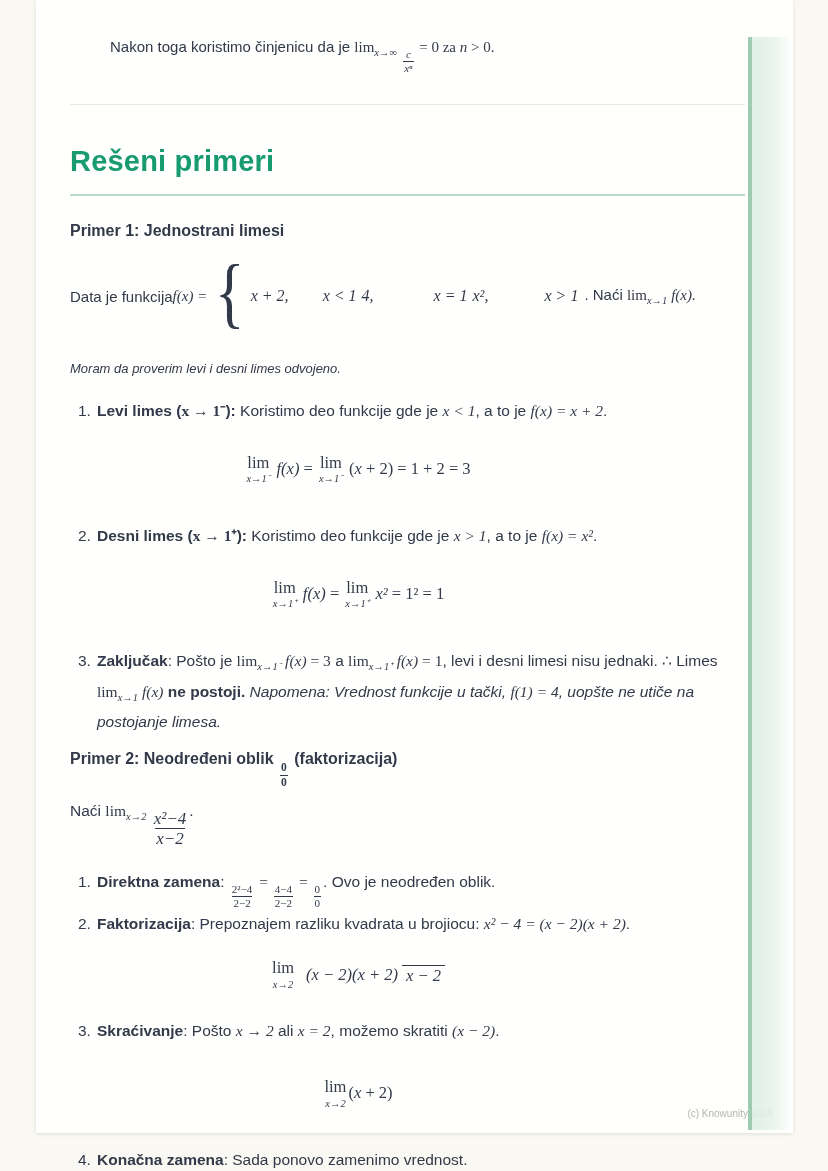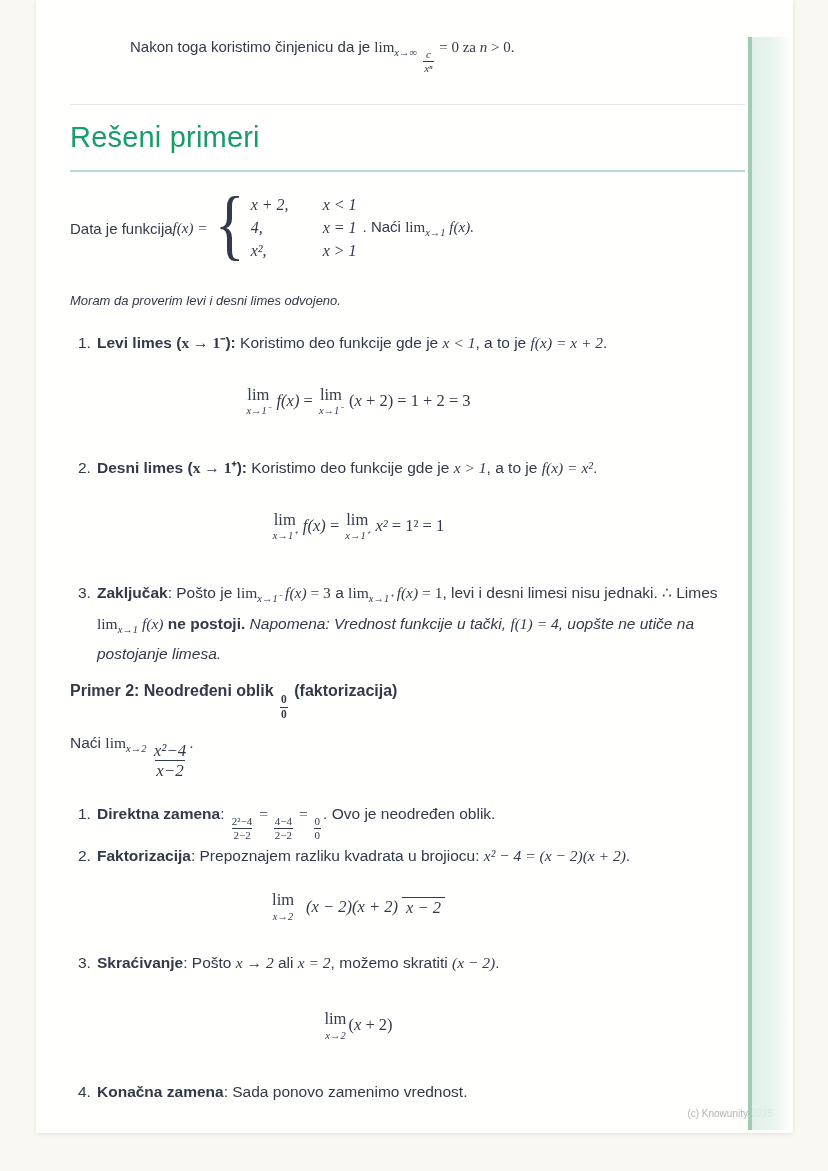--- a/index.html
+++ b/index.html
@@ -11,42 +11,42 @@
     position: relative;
   }
   .page {
     position:absolute; left:36px; top:0;
     width:757px; height:1133px;
     background: var(--page-bg, #fffffe);
     box-shadow: 0 1px 4px rgba(0,0,0,0.10);
     padding: 0 48px 0 34px;
   }
   
-  .intro { padding-top:38px; margin-left:60px; font-size:15px; }
+  .intro { padding-top:38px; margin-left:40px; font-size:15px; }
   
   .hr1 { border:none; border-top:1px solid var(--divider,#e8e8e4); margin-top:30px; }
-  h1.title { margin-top:16px; font-size:29px; font-weight:400; color:var(--accent,#189b6e); letter-spacing:0.2px; }
+  h1.title { margin-top:40px; font-size:29px; font-weight:700; color:var(--accent,#189b6e); letter-spacing:0.2px; }
   .hr-green { border:none; border-top:2px solid var(--accent-underline,#b7dbc8); margin-top:16px; }
   .ex-title { margin-top:26px; font-size:16px; font-weight:700; }
   
   .mr { font-family:"Liberation Serif", serif; font-style:normal; }
   .mi { font-family:"Liberation Serif", serif; font-style:italic; }
   .bm { font-family:"Liberation Serif", serif; font-weight:700; }
   .illim { font-family:"Liberation Serif", serif; white-space:nowrap; }
   .illim .s { font-size:10.5px; font-style:italic; vertical-align:-4px; letter-spacing:0; }
   .frac { display:inline-flex; flex-direction:column; align-items:center;
           vertical-align:-6px; font-family:"Liberation Serif", serif;
           font-size:11px; line-height:1.15; margin:0 2px; }
   .frac .fd { border-top:1px solid currentColor; padding:0 1px; }
   .frac .fn { padding:0 1px; }
   
   .given { margin-top:20px; display:flex; align-items:center; font-size:15px; }
   .brace { font-family:"Liberation Serif", serif; font-size:78px; font-weight:400;
            line-height:0.85; transform:scaleX(0.8); margin:0 2px 6px 4px; }
-  .pw-rows { display:flex; flex-direction:column; gap:5px;
+  .pw-rows { display:flex; flex-direction:row; gap:5px;
              font-family:"Liberation Serif", serif; font-size:16px; }
   .pw-row { display:flex; }
   .pw-e { font-style:italic; min-width:56px; margin-right:16px; }
   .pw-c { font-style:italic; }
   .given .tail { margin-left:6px;text-align:center; }
   
   .note { margin-top:28px; font-style:italic; font-size:13px; }
   .li { position:relative; padding-left:27px; max-width:648px;
         font-size:15.5px; line-height:1.88; }
   .li .num { position:absolute; left:8px; }
@@ -94,20 +94,21 @@
         <span class="fn mi">c</span>
         <span class="fd mi">xⁿ</span>
       </span><span class="mr"> = 0 za </span><span class="mi">n</span><span class="mr"> &gt; 0.</span>
   </p>
 
   <hr class="hr1">
 
   <h1 class="title">Rešeni primeri</h1>
   <hr class="hr-green">
 
+  <h2 class="ex-title">Primer 1: Jednostrani limesi</h2>
 
   <div class="given">
     <span>Data je funkcija </span>
     <span class="mi">f(x) = </span>
     <span class="brace">{</span>
     <span class="pw-rows">
       <span class="pw-row">
           <span class="pw-e">x + 2,</span>
           <span class="pw-c">x &lt; 1</span>
         </span>

